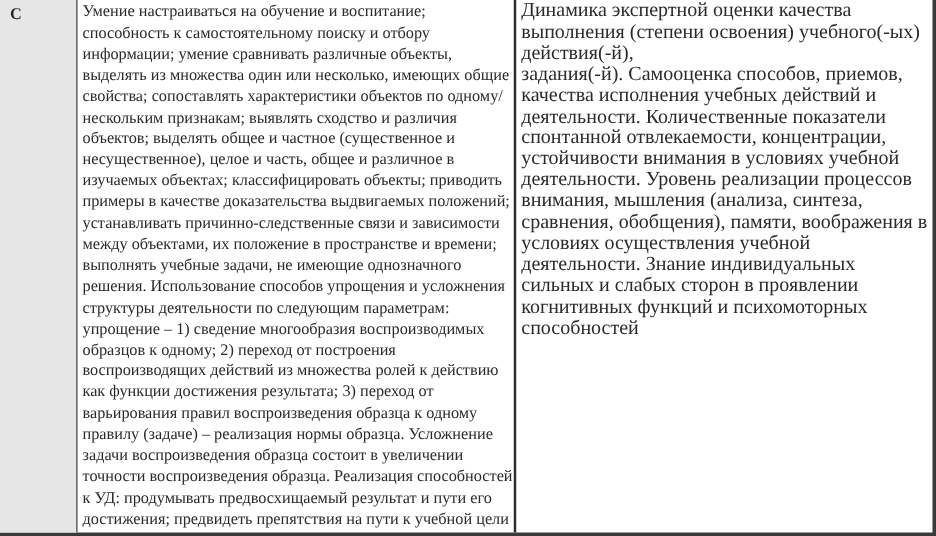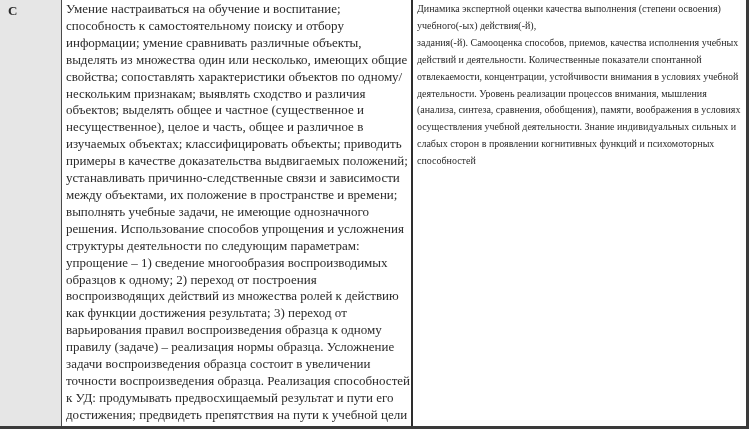--- a/index.html
+++ b/index.html
@@ -43,21 +43,21 @@
     .cell-skills {
       width: 351px;
       border-right: 2px solid #2e2e2e;
       padding: 1px 0 0 4px;
       font-size: 13px;
       line-height: 16.9px;
     }
     .cell-criteria {
       flex: 1;
       padding: 1px 0 0 4px;
-      font-size: 10px;
+      font-size: 16px;
       line-height: 16.9px;
     }
     .cell p {
       margin: 0;
     }
   </style>
 </head>
 <body>
 
 <div class="doc-table">

